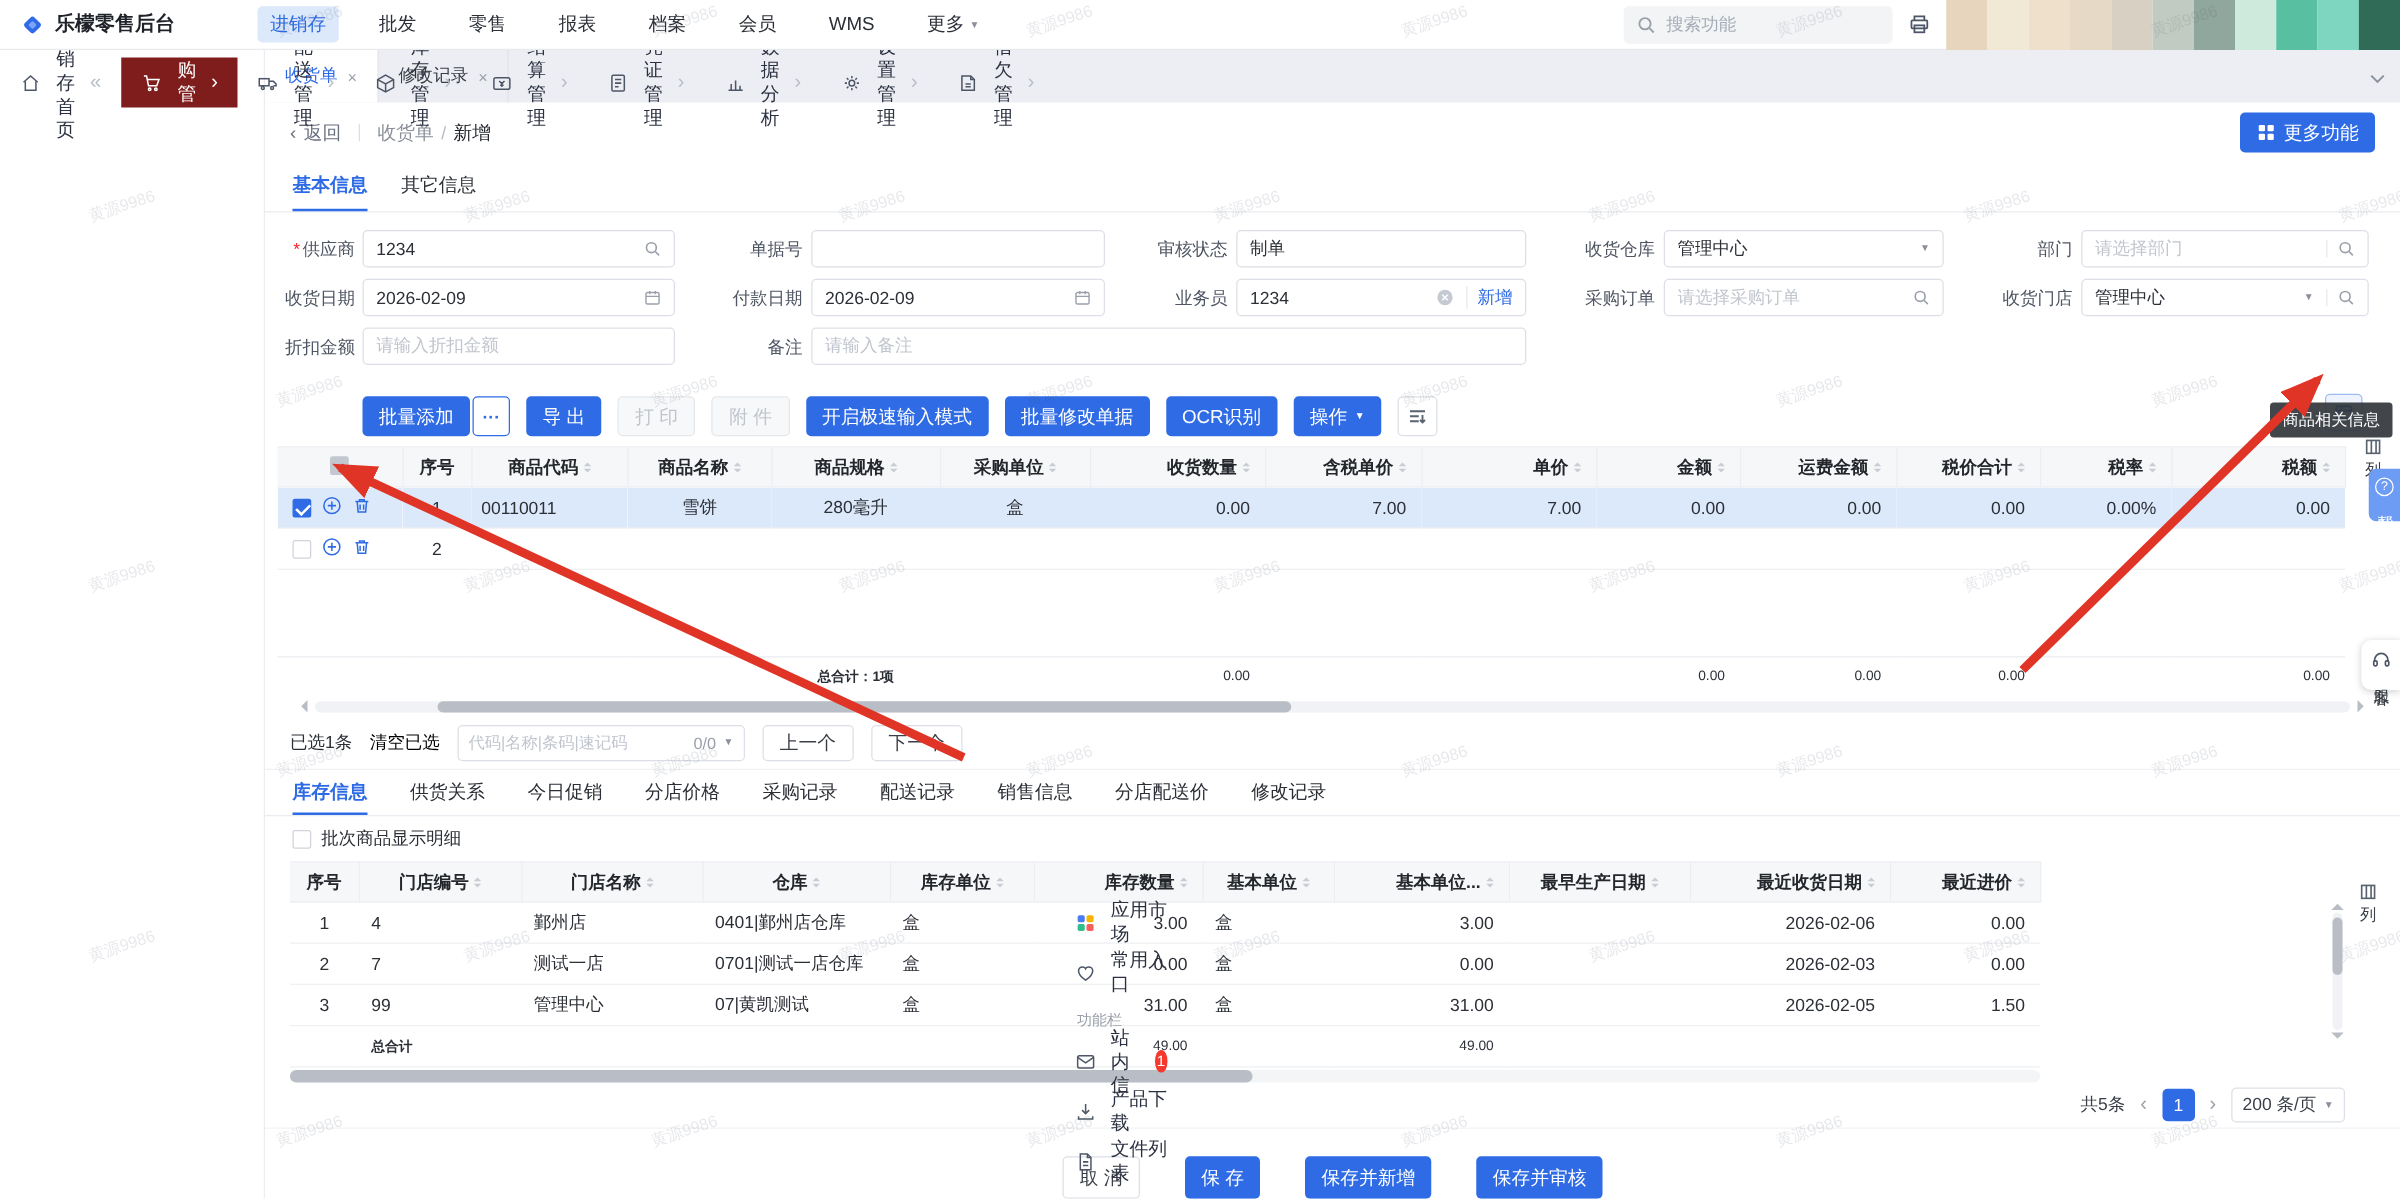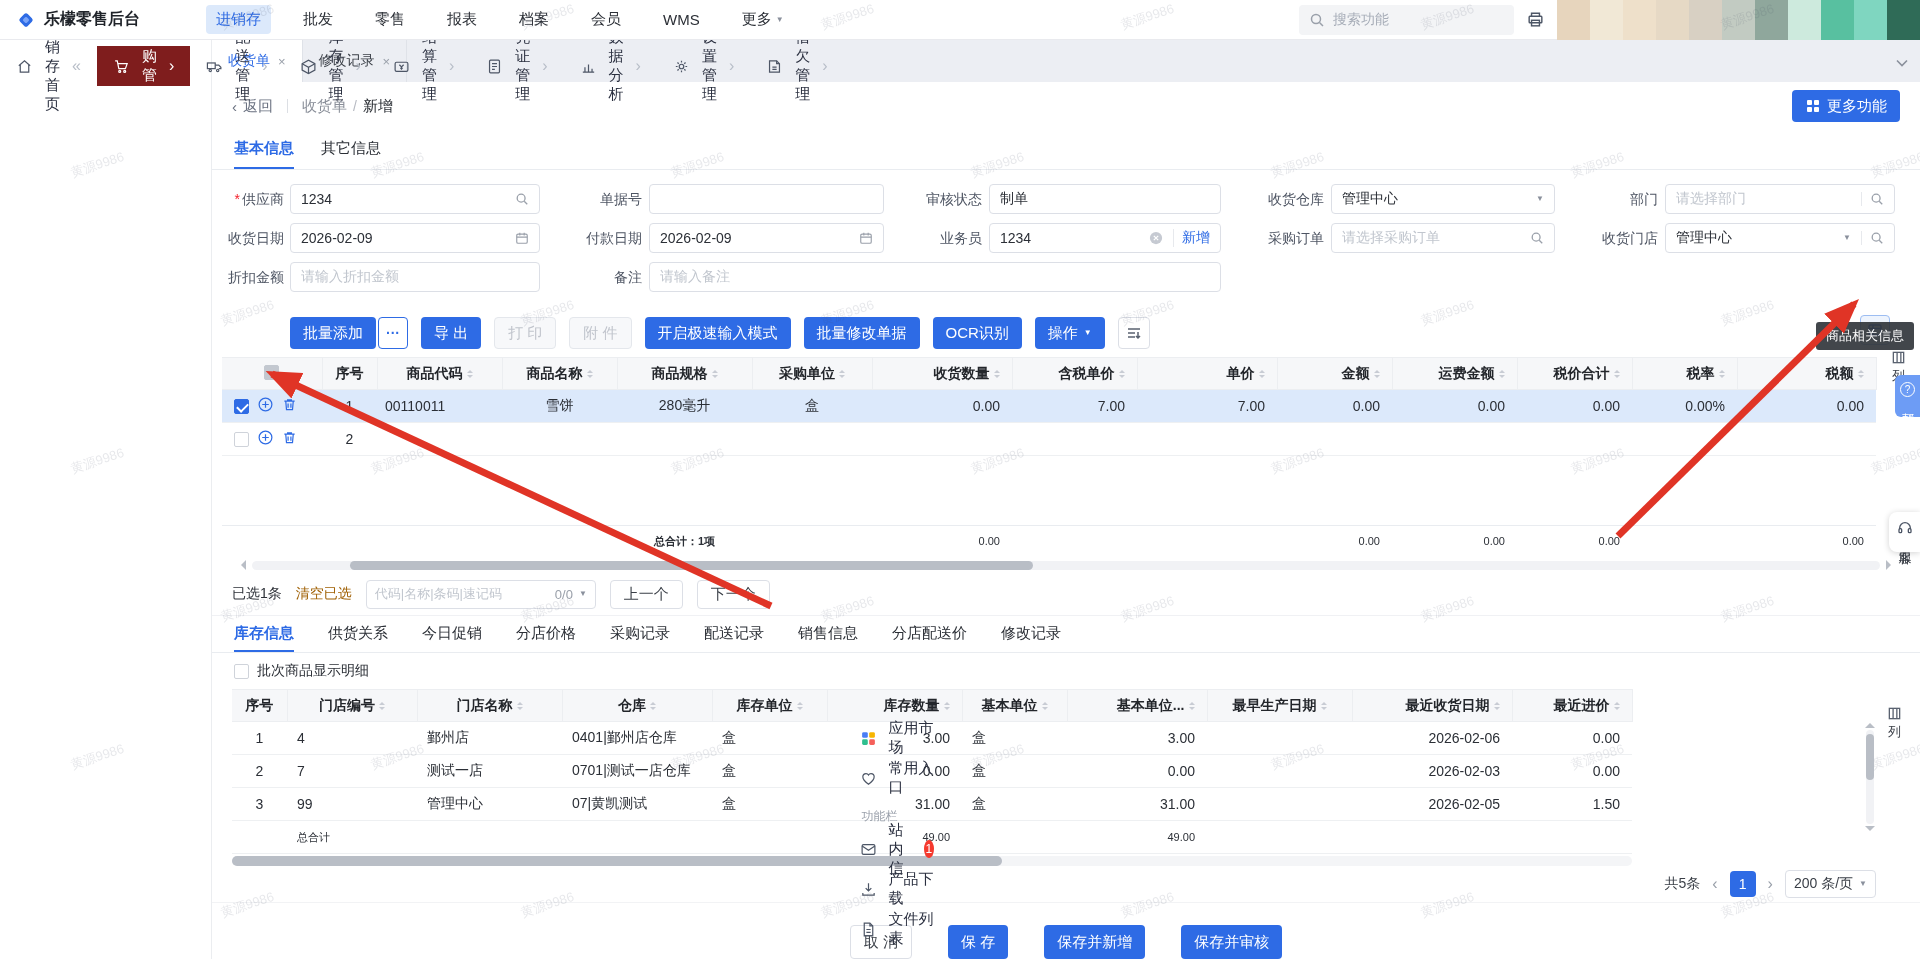--- a/index.html
+++ b/index.html
@@ -101,21 +101,21 @@
 
 .hscroll{height:16px;margin:0 24px;display:flex;align-items:center;gap:6px;flex:none}
 .hs-track{flex:1;height:9px;background:#f1f2f5;border-radius:5px;position:relative}
 .hs-thumb{position:absolute;left:6%;width:42%;top:0;height:9px;background:#b9bec6;border-radius:5px;cursor:pointer}
 .tri{width:0;height:0;border:5px solid transparent}
 .tri.l{border-right-color:#b9bec6}.tri.r{border-left-color:#b9bec6}
 .tri.u{border-bottom-color:#b9bec6}.tri.d{border-top-color:#b9bec6}
 
 .selbar{height:42px;display:flex;align-items:center;gap:14px;padding:0 20px;flex:none}
 .selcount{color:#2b2f36}
-.link{color:#a16207;cursor:pointer}
+.link{color:#000000;cursor:pointer}
 .combo{width:230px;height:29px;border:1px solid #dcdfe6;border-radius:4px;display:flex;align-items:center;gap:6px;padding:0 8px;font-size:13px}
 .combo .cnt{color:#9aa0aa;flex:none}
 
 .dtabs{display:flex;gap:34px;padding:0 22px;border-bottom:1px solid #e9ecf0;border-top:1px solid #f0f1f4;height:38px;align-items:stretch;flex:none}
 .cbrow{height:36px;display:flex;align-items:center;gap:8px;padding:0 22px;flex:none;font-size:14px;color:#2b2f36}
 .stbl{margin-left:20px;width:1400px;font-size:14px}
 .stbl th{background:#f6f7f9;height:32px;font-weight:bold;color:#23262b;border:1px solid #eceef1;border-left:none;padding:0 8px;white-space:nowrap}
 .stbl td{height:33px;border-bottom:1px solid #eef0f2;padding:0 10px;white-space:nowrap;overflow:hidden}
 .hscroll2{height:10px;margin:2px 24px 0 20px;width:1400px;background:#f4f5f7;border-radius:5px;position:relative;flex:none}
 .hscroll2 .hs-thumb{height:10px;left:0;width:55%}
@@ -789,21 +789,21 @@
             <td>盒</td>
             <td class="num">31.00</td>
             <td></td>
             <td class="num">2026-02-05</td>
             <td class="num">1.50</td>
           </tr>
         </tbody>
         <tfoot>
           <tr class="sumrow">
             <td></td>
-            <td style="font-weight:normal">总合计</td>
+            <td style="font-weight:bold">总合计</td>
             <td></td>
               <td></td>
               <td></td>
             <td class="num">49.00</td>
             <td></td>
             <td class="num">49.00</td>
             <td></td>
               <td></td>
               <td></td>
           </tr>

